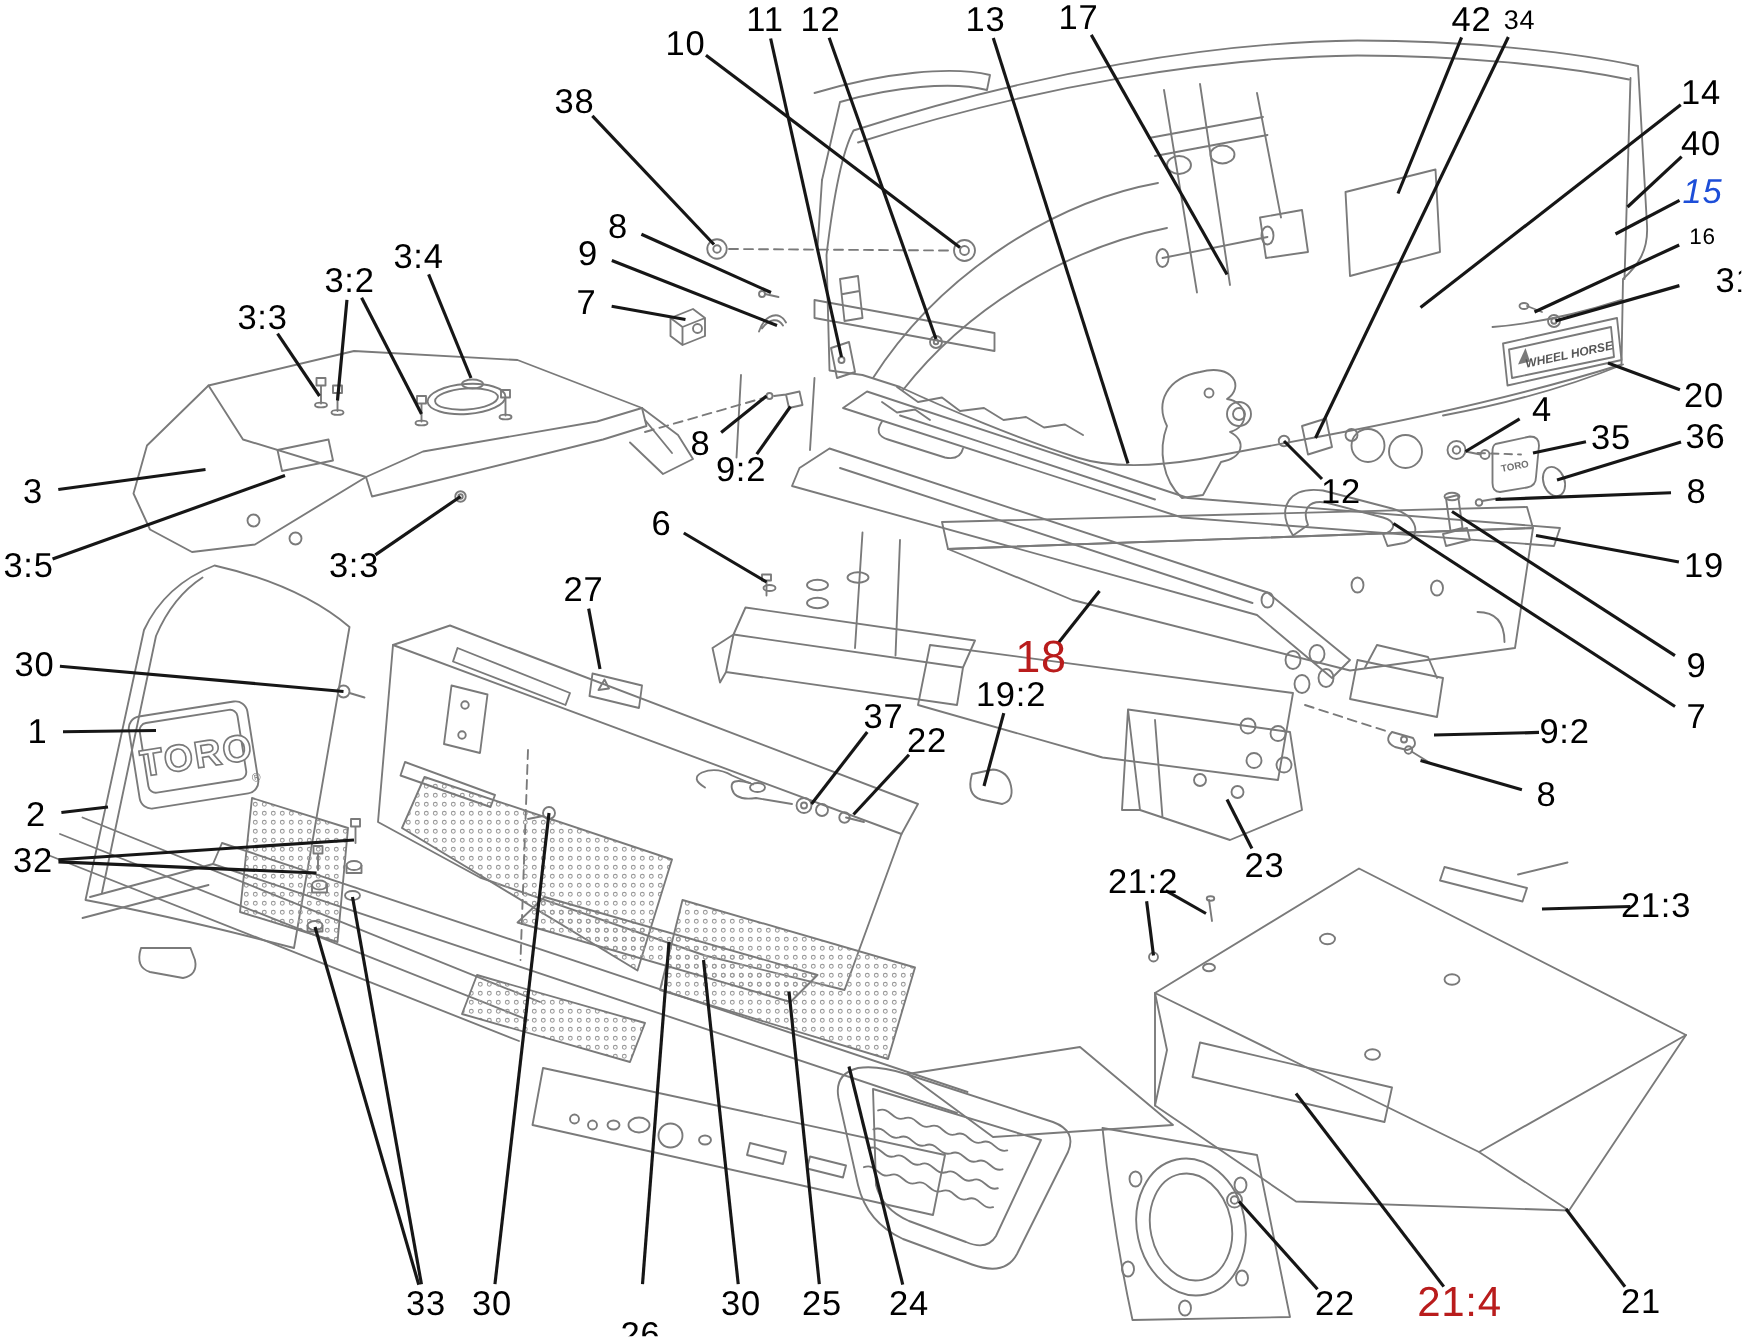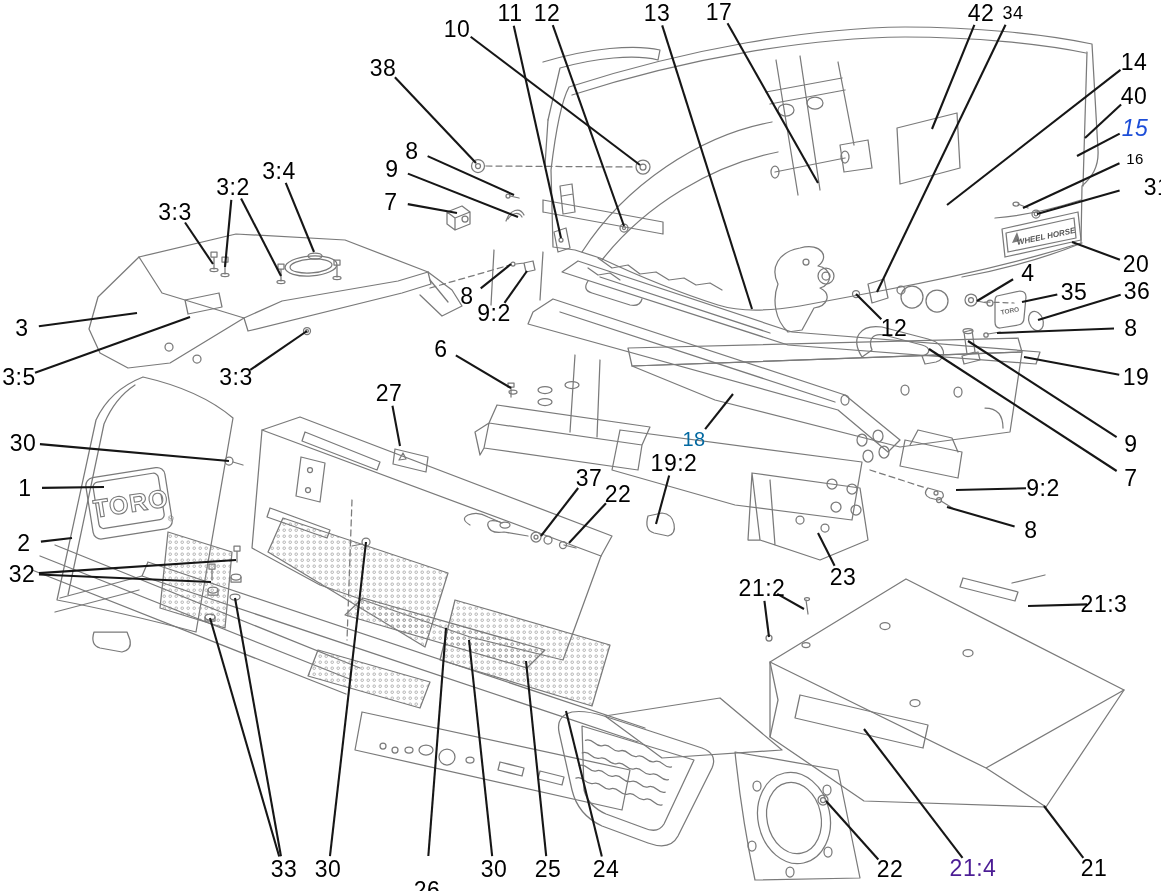--- a/index.html
+++ b/index.html
@@ -375,26 +375,26 @@
       <div class="callout" style="left: 25px; top: 488px; color: rgb(0, 0, 0); font-size: 23px;">1</div>
       <div class="callout" style="left: 24px; top: 543px; color: rgb(0, 0, 0); font-size: 23px;">2</div>
       <div class="callout" style="left: 22px; top: 574px; color: rgb(0, 0, 0); font-size: 23px;">32</div>
       <div class="callout" style="left: 284px; top: 869px; color: rgb(0, 0, 0); font-size: 23px;">33</div>
       <div class="callout" style="left: 328px; top: 869px; color: rgb(0, 0, 0); font-size: 23px;">30</div>
       <div class="callout" style="left: 427px; top: 869px; color: rgb(0, 0, 0); font-size: 23px; margin-top: 21px;">26</div>
       <div class="callout" style="left: 494px; top: 869px; color: rgb(0, 0, 0); font-size: 23px;">30</div>
       <div class="callout" style="left: 548px; top: 869px; color: rgb(0, 0, 0); font-size: 23px;">25</div>
       <div class="callout" style="left: 606px; top: 869px; color: rgb(0, 0, 0); font-size: 23px;">24</div>
       <div class="callout" style="left: 890px; top: 869px; color: rgb(0, 0, 0); font-size: 23px;">22</div>
-      <div class="callout" style="left: 973px; top: 868px; color: #4c1d95; font-size: 23px;">21:4</div>
+      <div class="callout" style="left: 973px; top: 868px; color: #b91c1c; font-size: 28px;">21:4</div>
       <div class="callout" style="left: 1094px; top: 868px; color: rgb(0, 0, 0); font-size: 23px;">21</div>
       <div class="callout" style="left: 1104px; top: 604px; color: rgb(0, 0, 0); font-size: 23px;">21:3</div>
       <div class="callout" style="left: 762px; top: 588px; color: rgb(0, 0, 0); font-size: 23px;">21:2</div>
       <div class="callout" style="left: 843px; top: 577px; color: rgb(0, 0, 0); font-size: 23px;">23</div>
-      <div class="callout" style="left: 694px; top: 439px; color: #0369a1; font-size: 20px;">18</div>
+      <div class="callout" style="left: 694px; top: 439px; color: #b91c1c; font-size: 30px;">18</div>
       <div class="callout" style="left: 674px; top: 463px; color: rgb(0, 0, 0); font-size: 23px;">19:2</div>
       <div class="callout" style="left: 589px; top: 478px; color: rgb(0, 0, 0); font-size: 23px;">37</div>
       <div class="callout" style="left: 618px; top: 494px; color: rgb(0, 0, 0); font-size: 23px;">22</div>
       <div class="callout" style="left: 894px; top: 328px; color: rgb(0, 0, 0); font-size: 23px;">12</div>
       <div class="callout" style="left: 1134px; top: 62px; color: rgb(0, 0, 0); font-size: 23px;">14</div>
       <div class="callout" style="left: 1134px; top: 96px; color: rgb(0, 0, 0); font-size: 23px;">40</div>
       <div class="callout" style="left: 1135px; top: 128px; color: #1d4ed8; font-size: 23px; font-style: italic;">15</div>
       <div class="callout" style="left: 1135px; top: 158px; color: rgb(0, 0, 0); font-size: 15px;">16</div>
       <div class="callout" style="left: 1136px; top: 187px; color: rgb(0, 0, 0); font-size: 23px; margin-left: 21px;">31</div>
       <div class="callout" style="left: 1136px; top: 264px; color: rgb(0, 0, 0); font-size: 23px;">20</div>

